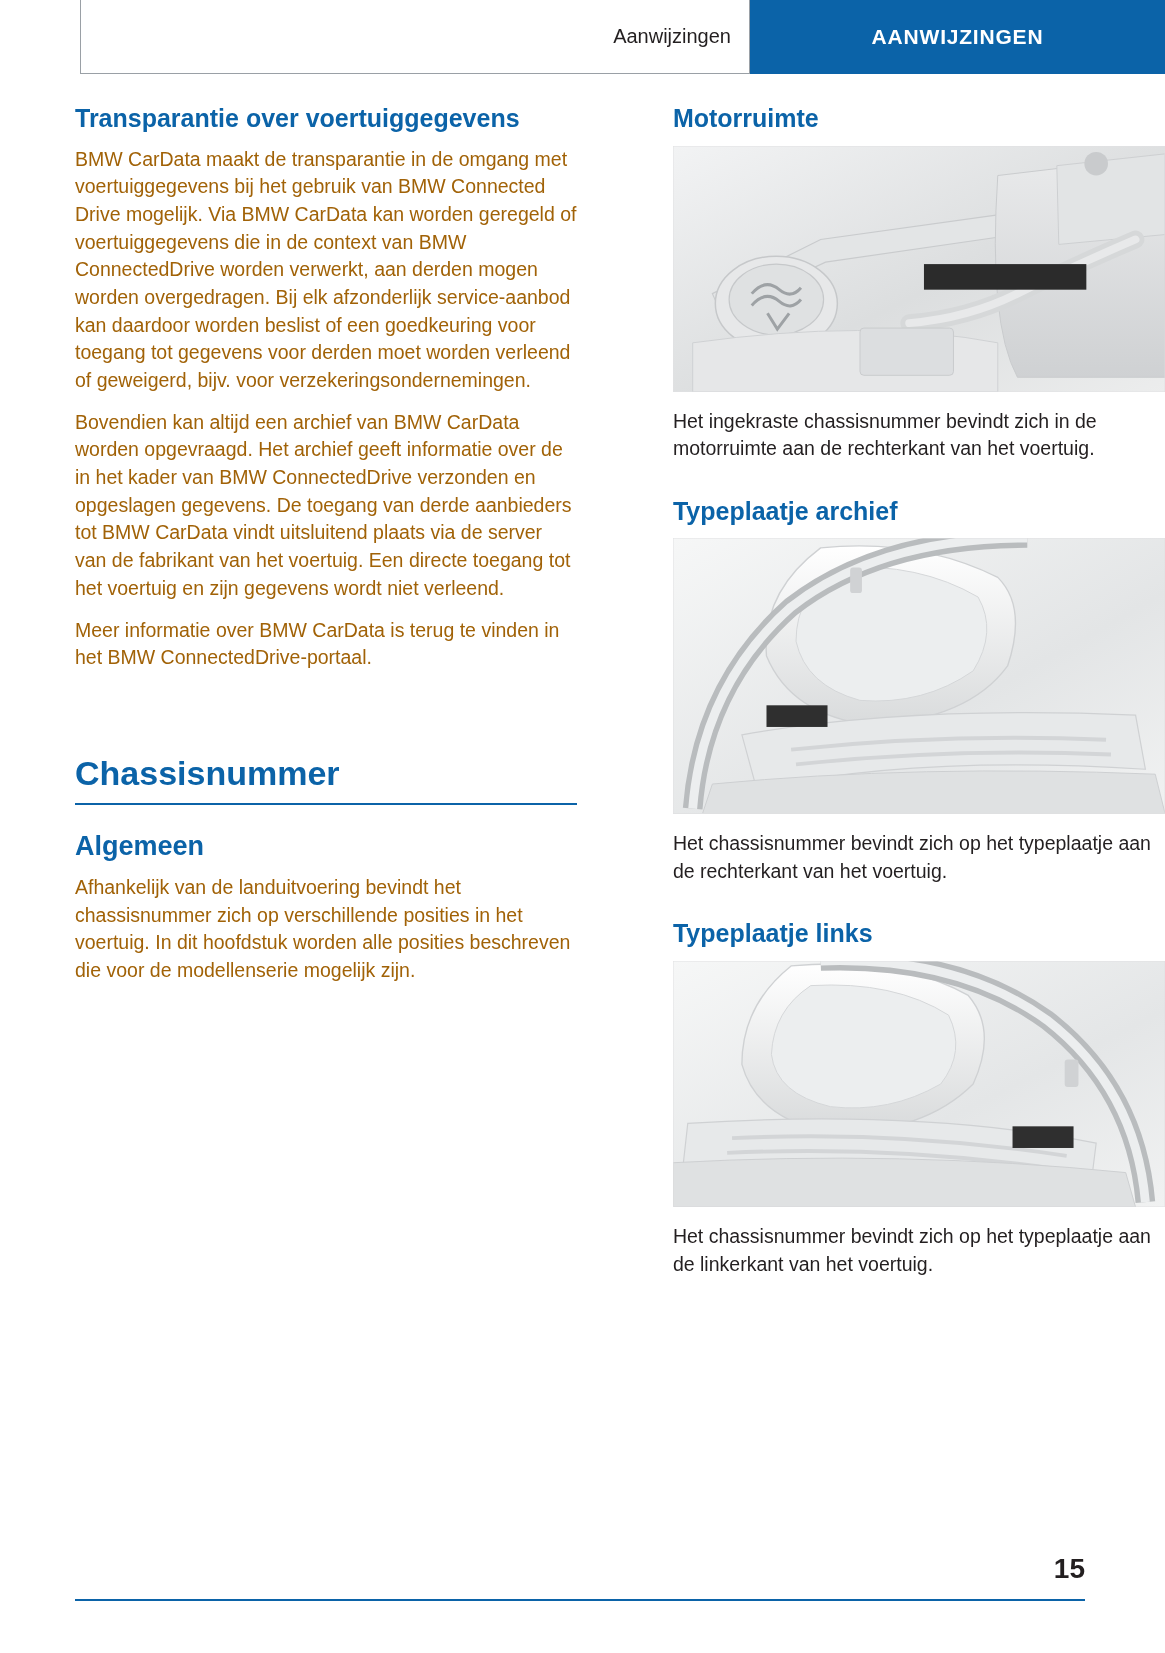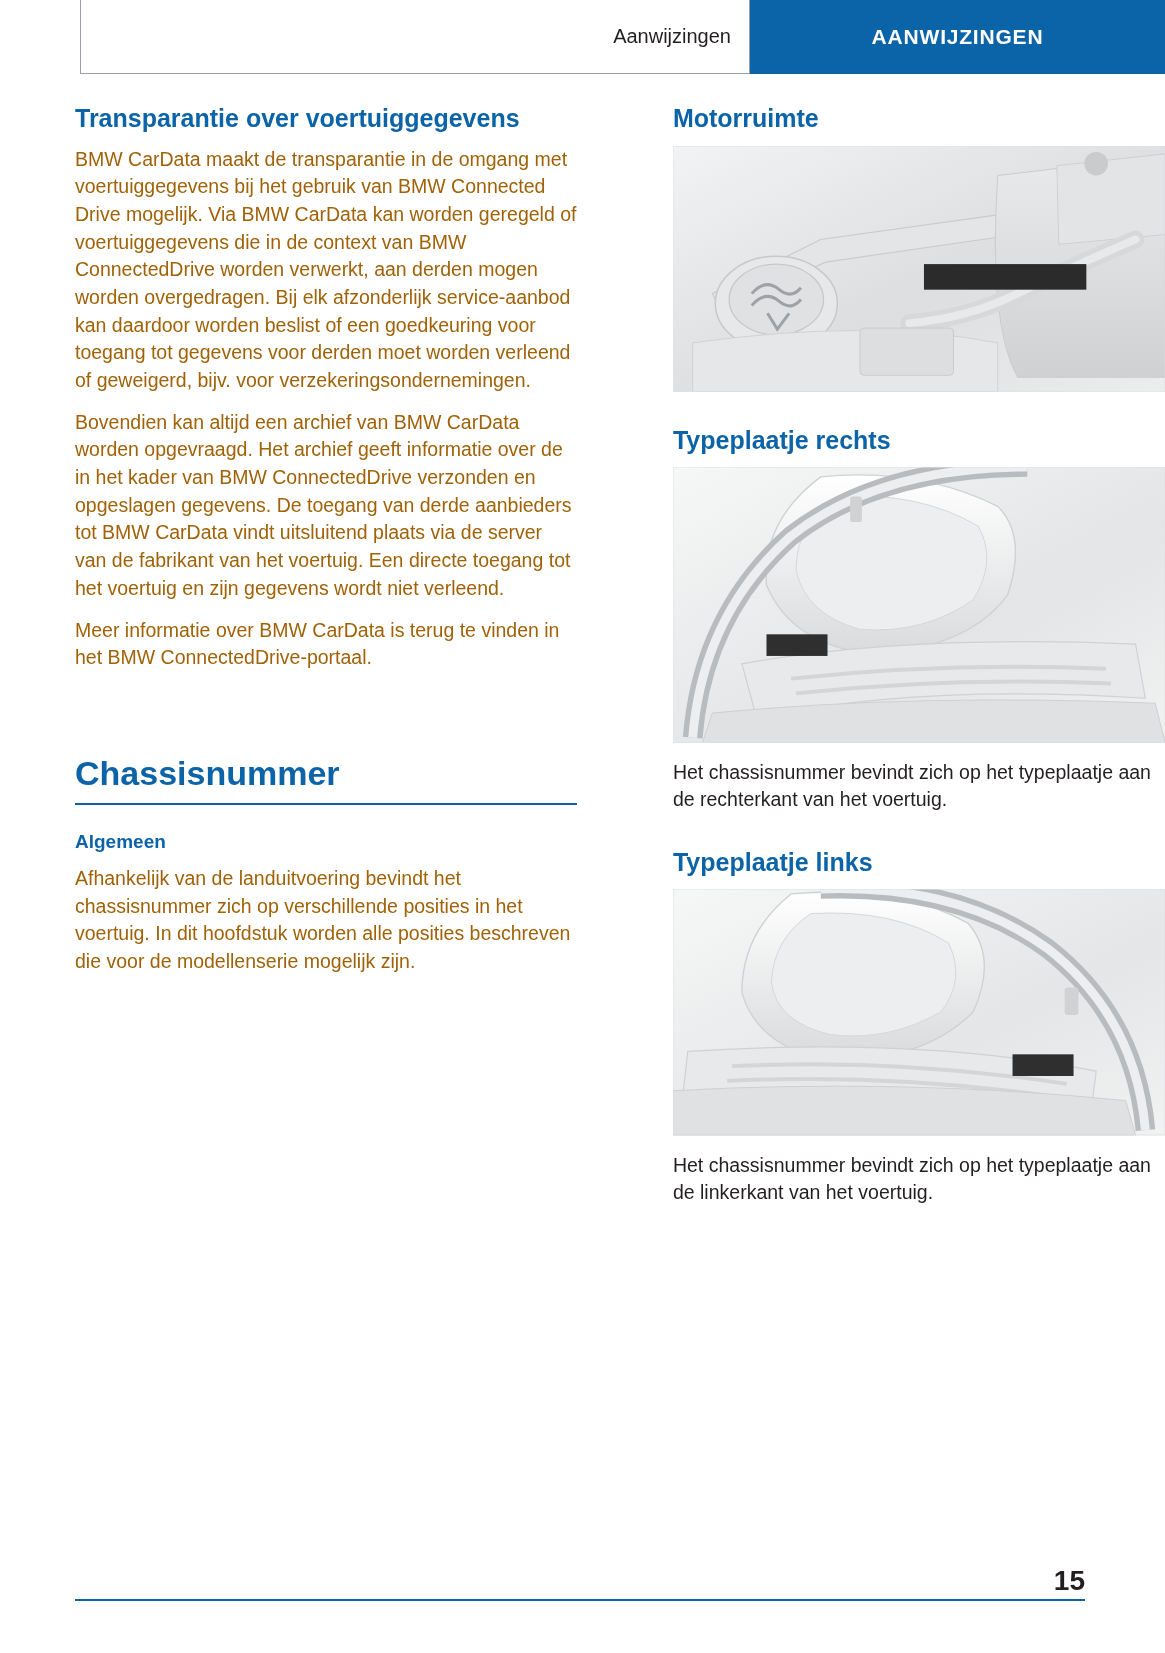--- a/index.html
+++ b/index.html
@@ -80,21 +80,21 @@
     font-size: 34px;
     font-weight: bold;
     margin: 0;
     padding-bottom: 10px;
     border-bottom: 2px solid #0b63a8;
   }
   .big-title-wrap { margin: 82px 0 26px 0; }
 
   h3.sub-title {
     color: #0b63a8;
-    font-size: 19px;
+    font-size: 27px;
     font-weight: bold;
     margin: 0 0 12px 0;
   }
 
   p.body {
     font-size: 19.5px;
     line-height: 1.42;
     margin: 0 0 14px 0;
     color: #a16207;
   }
@@ -118,21 +118,21 @@
   .footer {
     position: absolute;
     left: 75px;
     right: 80px;
     bottom: 52px;
     border-top: 2px solid #0b63a8;
   }
   .page-number {
     position: absolute;
     right: 80px;
-    bottom: 56px;
+    bottom: 68px;
     font-size: 28px;
     font-weight: bold;
     color: #231f20;
     text-align: right;
   }
 </style>
 </head>
 <body>
 
 <div class="page-header">
@@ -196,22 +196,23 @@
         <path d="M470 95 q-70 30 -120 55 q-50 25 -110 30" fill="none" stroke="#d6d8d9" stroke-width="18" stroke-linecap="round"></path>
         <path d="M470 95 q-70 30 -120 55 q-50 25 -110 30" fill="none" stroke="#e8e9ea" stroke-width="8" stroke-linecap="round"></path>
 
         <rect x="255" y="120" width="165" height="26" fill="#2b2b2b"></rect>
 
         <path d="M20 200 Q200 175 330 200 L330 250 L20 250 Z" fill="#e6e7e8" stroke="#cfd1d3" stroke-width="1"></path>
         <rect x="190" y="185" width="95" height="48" rx="4" fill="#dcdee0" stroke="#c9cbcd"></rect>
         <rect x="0" y="0" width="500" height="250" fill="none" stroke="#e0e1e2" stroke-width="1"></rect>
       </svg>
     </div>
-
-    <h2 class="section-title" style="margin-top:34px;">Typeplaatje rechts</h2>
+    <p class="caption">Het ingekraste chassisnummer bevindt zich in de motorruimte aan de rechterkant van het voertuig.</p>
+
+    <h2 class="section-title" style="margin-top:34px;">Typeplaatje archief</h2>
 
     <div class="fig">
       <svg class="illus" viewBox="0 0 500 280" xmlns="http://www.w3.org/2000/svg">
         <defs>
           <linearGradient id="g2" x1="0" y1="0" x2="1" y2="1">
             <stop offset="0%" stop-color="#f6f7f7"></stop>
             <stop offset="60%" stop-color="#e3e5e6"></stop>
             <stop offset="100%" stop-color="#f1f2f2"></stop>
           </linearGradient>
           <linearGradient id="g2b" x1="0" y1="0" x2="0" y2="1">

